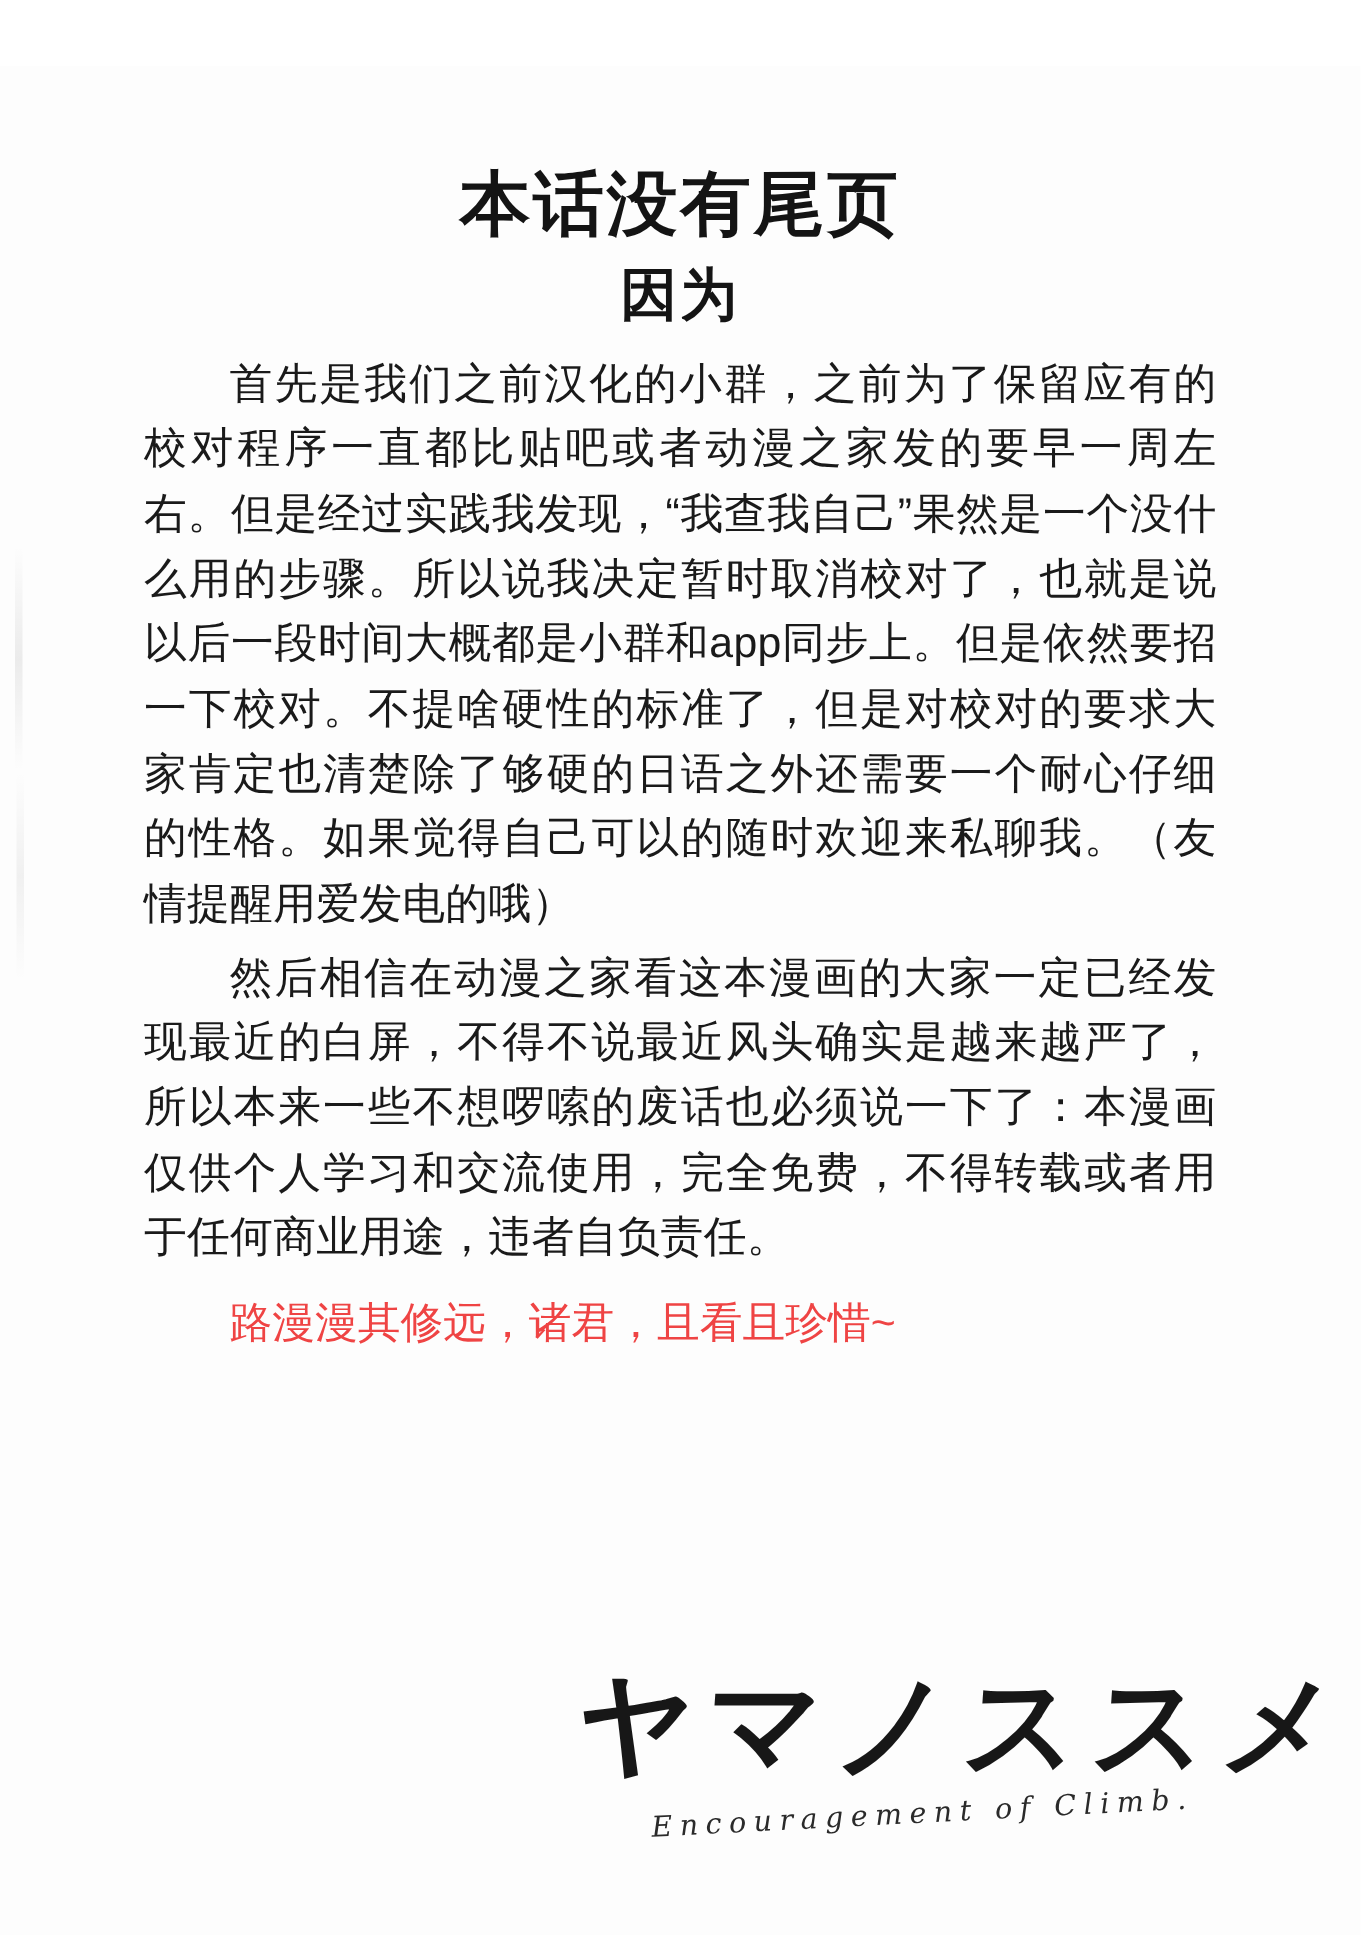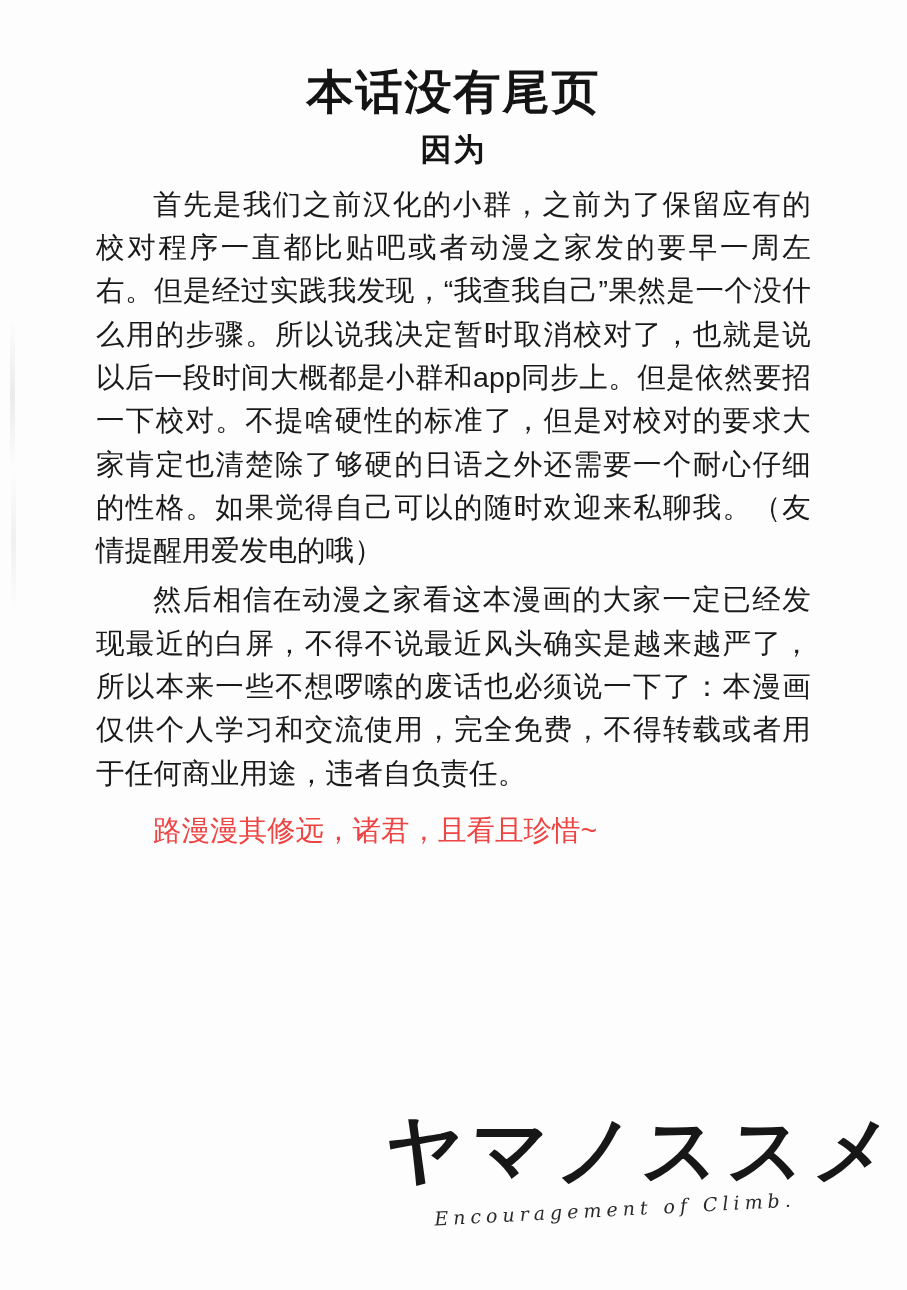--- a/index.html
+++ b/index.html
@@ -13,20 +13,21 @@
     position: relative;
     overflow: hidden;
     font-family: "Liberation Sans", sans-serif;
     color: #111111;
   }
 
   .page {
     position: absolute;
     inset: 0;
     background: #fdfdfd;
+    margin-top: 44px;
   }
 
   
   .edge-artifact {
     position: absolute;
     left: 10px;
     top: 320px;
     width: 5px;
     height: 150px;
     background: linear-gradient(to bottom, rgba(0,0,0,0.00), rgba(0,0,0,0.07), rgba(0,0,0,0.00));
@@ -54,21 +55,21 @@
     font-size: 47px;
     letter-spacing: 2px;
     line-height: 1.18;
     margin: 0 0 12px 0;
     color: #141414;
   }
 
   .title-sub {
     text-align: center;
     font-weight: bold;
-    font-size: 31px;
+    font-size: 38px;
     letter-spacing: 2px;
     line-height: 1.2;
     margin: 8px 0 14px 0;
     color: #141414;
   }
 
   .title-emph {
     text-align: center;
     font-weight: bold;
     font-size: 45px;

